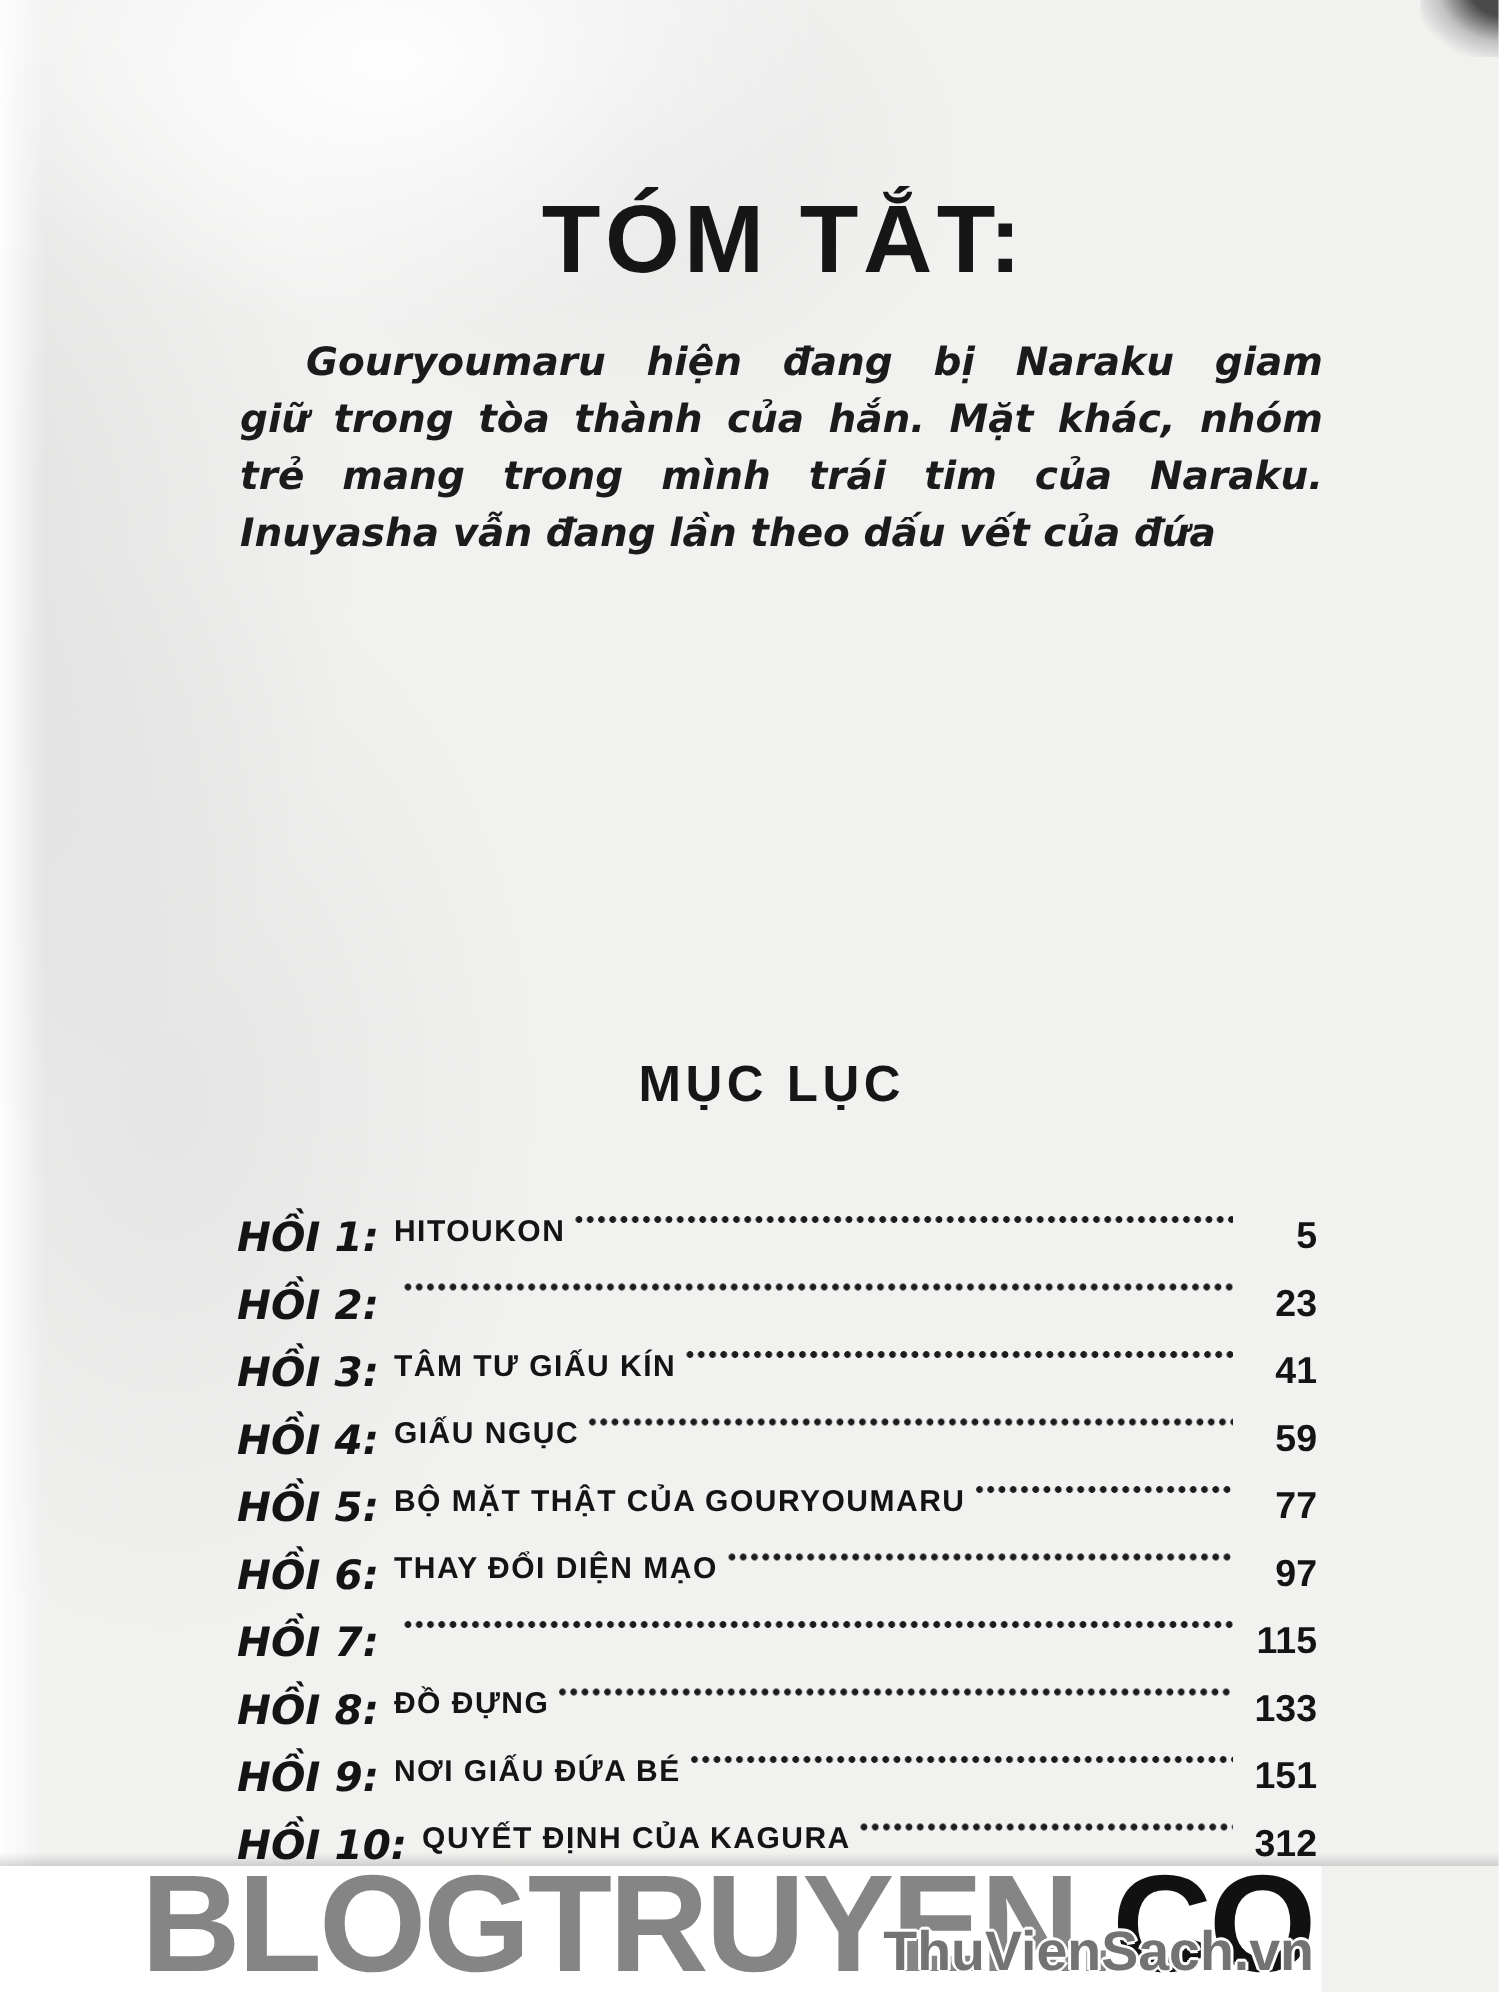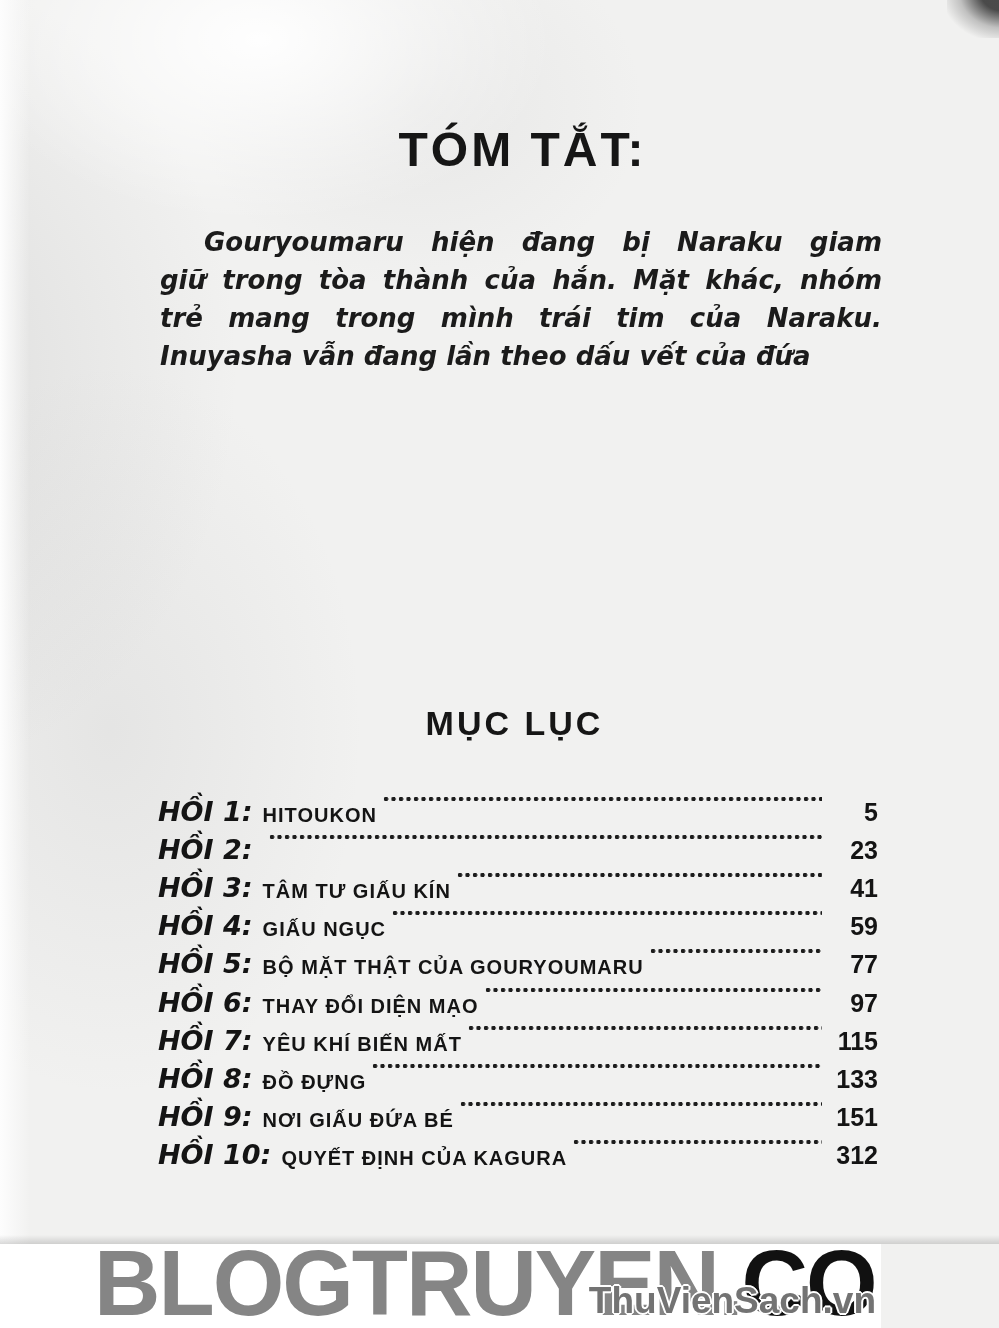--- a/index.html
+++ b/index.html
@@ -23,21 +23,21 @@
   .corner-shadow {
     position: absolute; top: 0; right: 0; width: 52px; height: 38px;
     background: radial-gradient(ellipse at 108% -18%, rgba(60,60,60,0.92) 28%, rgba(120,120,120,0.40) 55%, rgba(120,120,120,0) 78%);
   }
   .ink { color: #1c1c1c; }
 
   .summary-heading {
     position: absolute; top: 122px; left: 0; right: 0;
     padding-left: 46px;
     text-align: center;
-    font-size: 48px; font-weight: bold; letter-spacing: 3px;
+    font-size: 64px; font-weight: bold; letter-spacing: 3px;
     color: #161616;
   }
   .summary {
     position: absolute; top: 223px; left: 160px; width: 722px;
     font-family: "DejaVu Sans", sans-serif;
     font-style: italic; font-weight: bold;
     font-size: 26px; line-height: 38px;
     color: #1b1b1b;
   }
   .summary .sum-line { text-align: justify; text-align-last: justify; }
@@ -48,21 +48,21 @@
     position: absolute; top: 704px; left: 0; right: 0;
     padding-left: 30px;
     text-align: center;
     font-size: 34px; font-weight: bold; letter-spacing: 3px;
     color: #161616;
   }
   .toc {
     position: absolute; top: 796px; left: 158px; right: 121px; height: 374px;
     display: flex; flex-direction: column; justify-content: space-between;
   }
-  .toc-row { display: flex; align-items: flex-end; }
+  .toc-row { display: flex; align-items: flex-start; margin-top: 14px; }
   .toc-label {
     font-family: "DejaVu Sans", sans-serif;
     font-style: italic; font-weight: bold;
     font-size: 27px; color: #141414;
     margin-right: 10px; white-space: nowrap;
   }
   .toc-title {
     font-weight: bold; font-size: 20px; letter-spacing: 1px;
     color: #141414; white-space: nowrap;
   }
@@ -151,21 +151,20 @@
       <span class="toc-page">77</span>
     </div>
     <div class="toc-row">
       <span class="toc-label">HỒI 6:</span>
       <span class="toc-title">THAY ĐỔI DIỆN MẠO</span>
       <span class="toc-leader"></span>
       <span class="toc-page">97</span>
     </div>
     <div class="toc-row">
       <span class="toc-label">HỒI 7:</span>
-      <span class="toc-title">YÊU KHÍ BIẾN MẤT</span>
       <span class="toc-leader"></span>
       <span class="toc-page">115</span>
     </div>
     <div class="toc-row">
       <span class="toc-label">HỒI 8:</span>
       <span class="toc-title">ĐỒ ĐỰNG</span>
       <span class="toc-leader"></span>
       <span class="toc-page">133</span>
     </div>
     <div class="toc-row">

